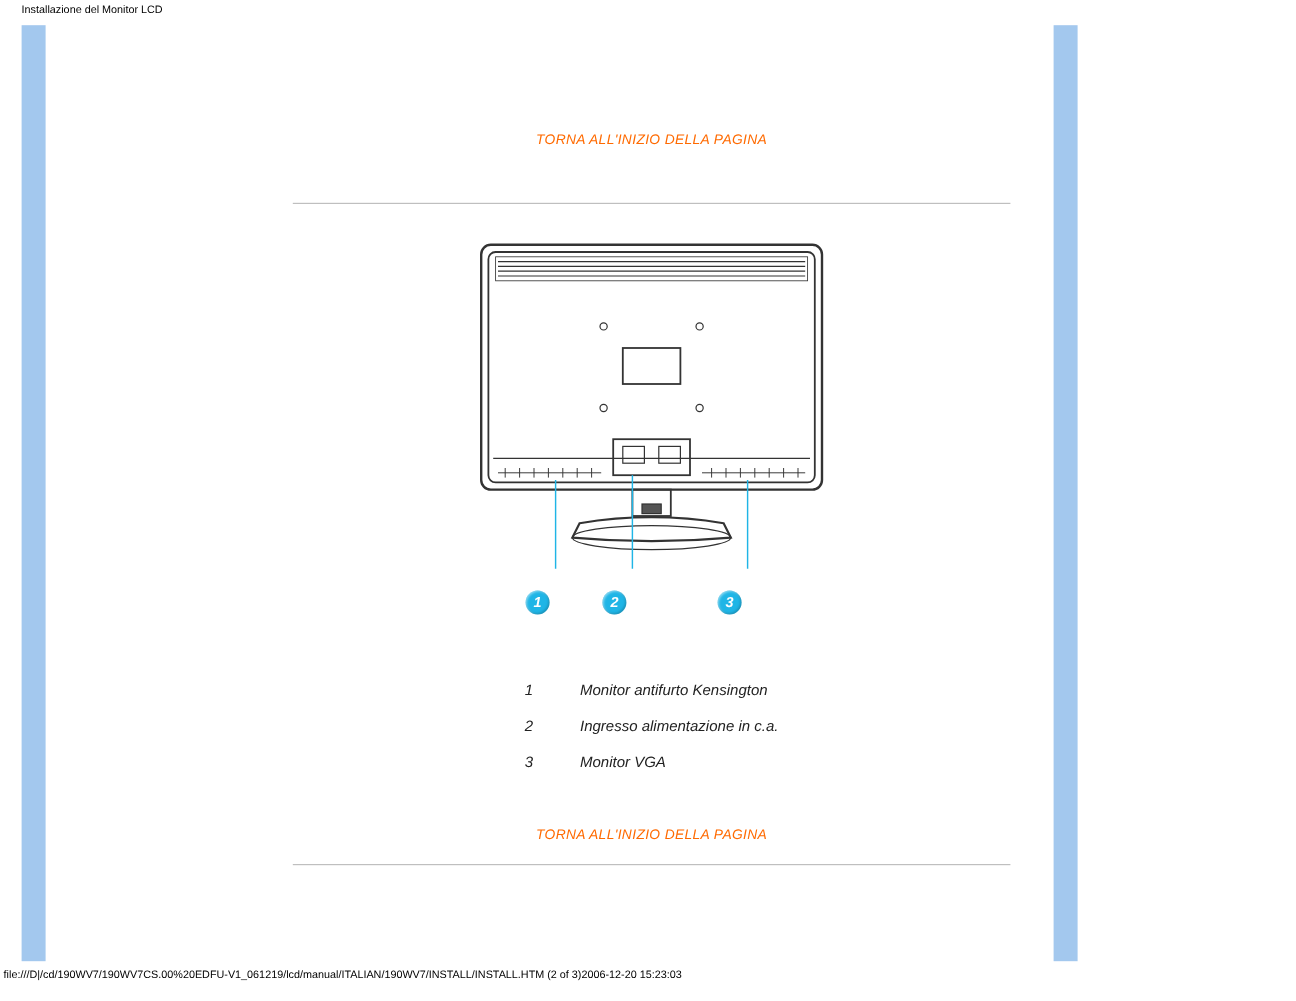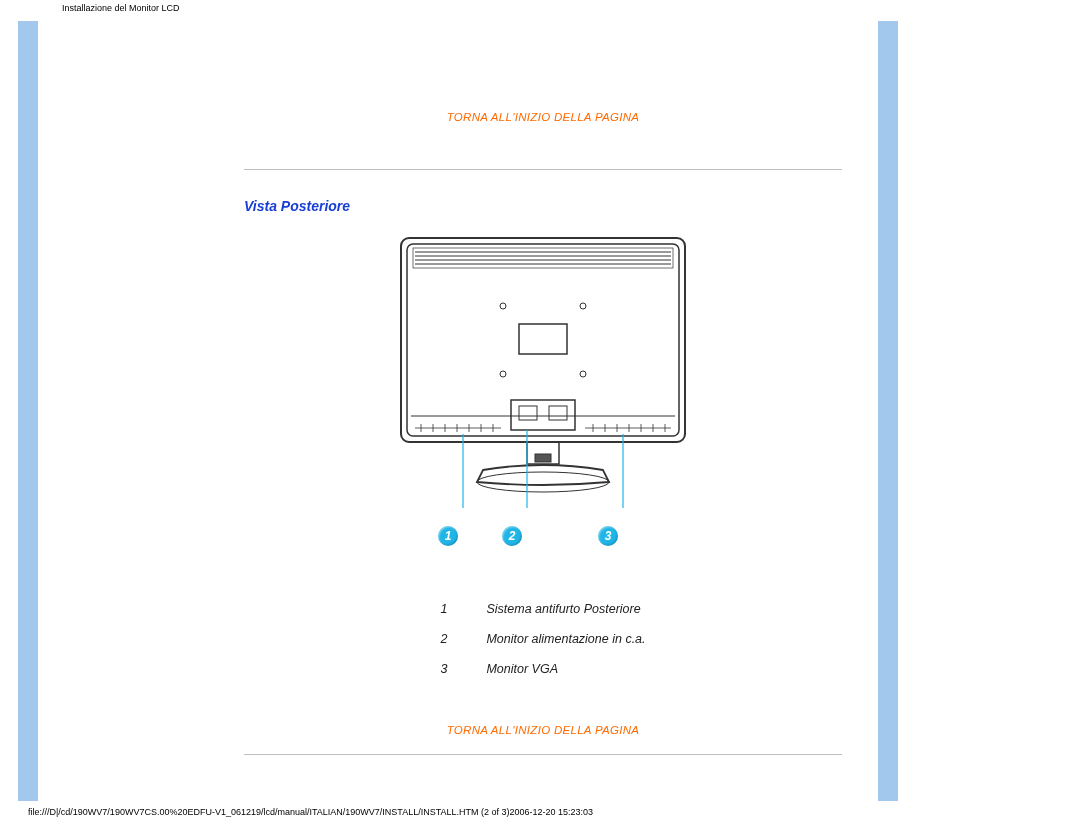--- a/index.html
+++ b/index.html
@@ -6,21 +6,20 @@
     margin: 0;
     padding: 0;
     font-family: Arial, Helvetica, sans-serif;
     background: #fff;
     width: 1080px;
   }
   .page-header-text {
     font-size: 9px;
     color: #000;
     padding: 3px 0 0 18px;
-    margin-left: 44px;
   }
   .outer {
     padding: 8px 18px 0 18px;
   }
   .frame {
     border-left: 20px solid #a3c8ee;
     border-right: 20px solid #a3c8ee;
     background: #fff;
     width: 840px;
     margin: 0;
@@ -107,39 +106,38 @@
     color: #ff6a00;
     margin: 40px 0 18px 0;
   }
   .bottom-link a {
     color: #ff6a00;
     text-decoration: none;
   }
   .footer-path {
     font-size: 9px;
     color: #000;
-    padding: 6px 0 0 28px;
+    padding: 6px 0 0 3px;
   }
 </style>
 </head>
 <body>
 
 <div class="page-header-text">Installazione del Monitor LCD</div>
 
 <div class="outer">
   <div class="frame">
     <div class="content">
 
       <div class="top-link">
         <a href="#">TORNA ALL'INIZIO DELLA PAGINA</a>
       </div>
 
       <hr class="sep">
 
-      <div class="section-title">Vista Posteriore</div>
 
       <div class="monitor-figure">
 
         <svg class="monitor-svg" width="300" height="280" viewBox="0 0 300 280">
 
           <rect x="8" y="6" width="284" height="204" rx="8" ry="8" fill="none" stroke="#333" stroke-width="2"></rect>
           <rect x="14" y="12" width="272" height="192" rx="6" ry="6" fill="none" stroke="#333" stroke-width="1.5"></rect>
 
           <g stroke="#333" stroke-width="1">
             <line x1="22" y1="20" x2="278" y2="20"></line>
@@ -212,25 +210,25 @@
           <div class="callout-pos" style="left:220px;">
             <div class="callout-circle">3</div>
           </div>
         </div>
       </div>
 
       <table class="legend">
         <tbody>
             <tr>
           <td class="num">1</td>
-          <td>Sistema antifurto Posteriore</td>
+          <td>Monitor antifurto Kensington</td>
         </tr>
         <tr>
           <td class="num">2</td>
-          <td>Monitor alimentazione in c.a.</td>
+          <td>Ingresso alimentazione in c.a.</td>
         </tr>
         <tr>
           <td class="num">3</td>
           <td>Monitor VGA</td>
         </tr>
       </tbody>
         </table>
 
       <div class="bottom-link">
         <a href="#">TORNA ALL'INIZIO DELLA PAGINA</a>

